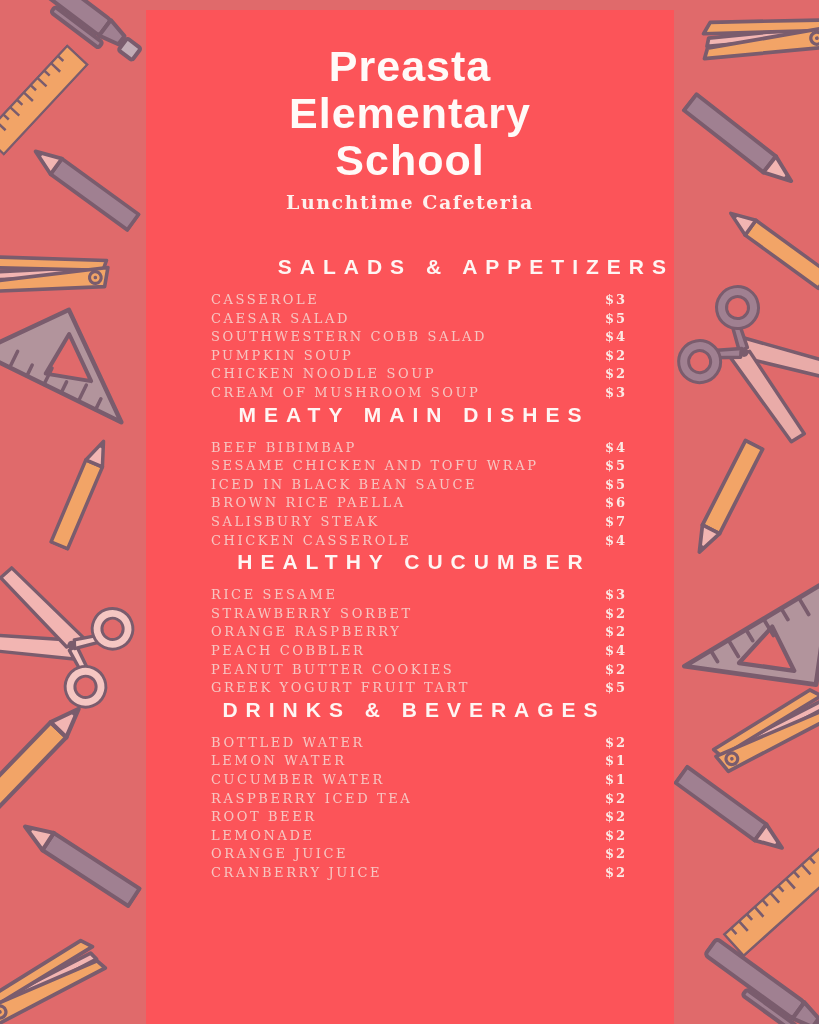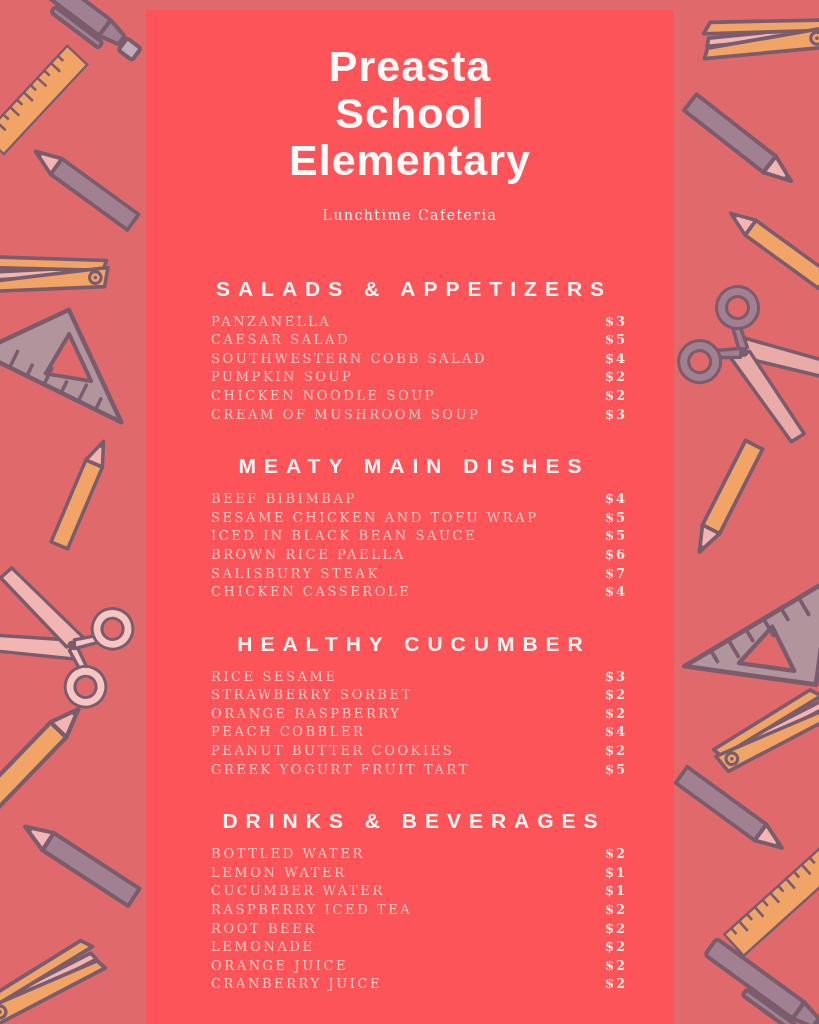--- a/index.html
+++ b/index.html
@@ -37,32 +37,31 @@
   #menu-panel{
     position:absolute;left:146px;top:10px;width:528px;height:1024px;
     background:var(--panel);z-index:2;text-align:center;
   }
   .school-name{
     margin-top:33px;
     font-weight:800;font-size:43px;line-height:1.09;
     letter-spacing:1px;color:var(--title-text);
   }
   .tagline{
-    margin-top:22px;
-    font-family:"DejaVu Serif",serif;font-weight:normal;
-    font-size:14px;line-height:1.3;letter-spacing:1.5px;
+    margin-top:6px;
+    font-family:"DejaVu Serif",serif;font-weight:bold;
+    font-size:19px;line-height:1.3;letter-spacing:1.5px;
     color:var(--tagline-text);
   }
   .section-heading{
-    margin-top:30px;
     font-weight:800;font-size:21px;line-height:25px;
     letter-spacing:8px;text-indent:8px;
     color:var(--heading-text);
   }
-  .menu-section.first .section-heading{margin-top:52px;}
+  .menu-section.first .section-heading{margin-top:40px;text-align:right;}
   .rows{margin:11px 47px 0 65px;}
   .menu-row{
     display:flex;justify-content:space-between;align-items:center;
     height:18.6px;
   }
   .item-name{
     font-family:"DejaVu Serif",serif;font-size:13px;
     letter-spacing:2.6px;color:var(--item-text);white-space:nowrap;
   }
   .item-price{
@@ -183,32 +182,32 @@
       <use href="#sym-ruler"></use>
     </svg>
     <svg class="deco v-mauve" viewBox="0 0 140 34" width="165" height="40.07142857142857" style="left: 689.5px; top: 977.964px; transform: rotate(36deg);">
       <use href="#sym-pen"></use>
     </svg>
   </div>
 
 <div id="menu-panel">
   <div class="school-name">
     <div>Preasta</div>
+    <div>Elementary</div>
     <div>School</div>
-    <div>Elementary</div>
   </div>
   <div class="tagline">
     <div>Lunchtime Cafeteria</div>
   </div>
 
   <div class="menu-section first">
     <h2 class="section-heading">SALADS &amp; APPETIZERS</h2>
     <div class="rows">
         <div class="menu-row">
-          <span class="item-name">PANZANELLA</span>
+          <span class="item-name">CASSEROLE</span>
           <span class="item-price">$3</span>
         </div>
         <div class="menu-row">
           <span class="item-name">CAESAR SALAD</span>
           <span class="item-price">$5</span>
         </div>
         <div class="menu-row">
           <span class="item-name">SOUTHWESTERN COBB SALAD</span>
           <span class="item-price">$4</span>
         </div>

